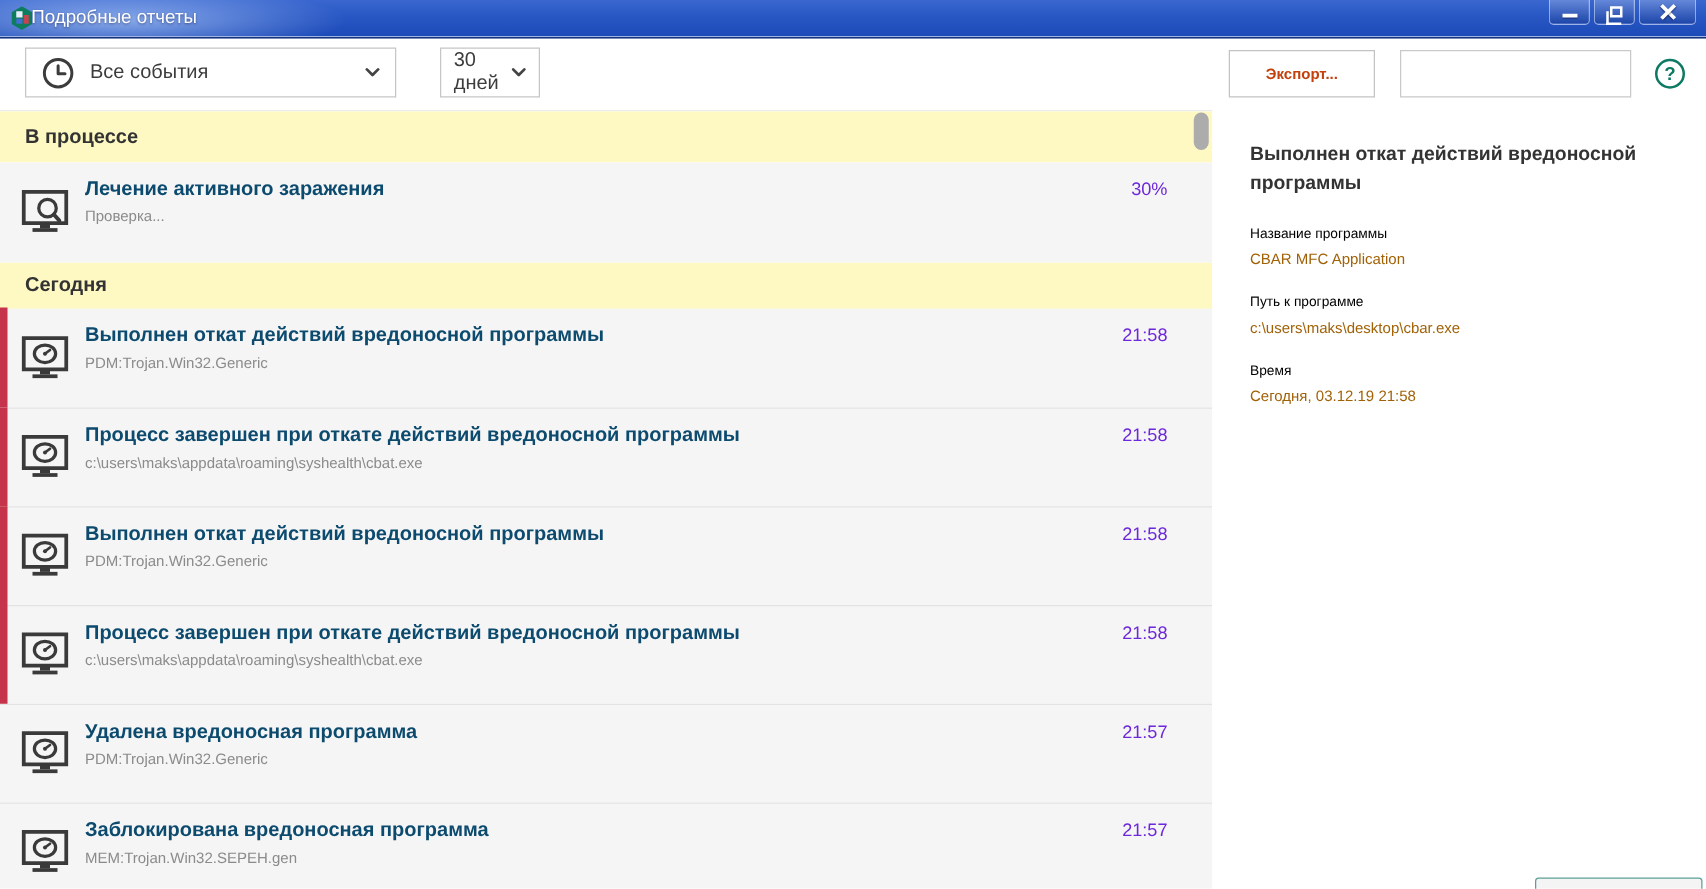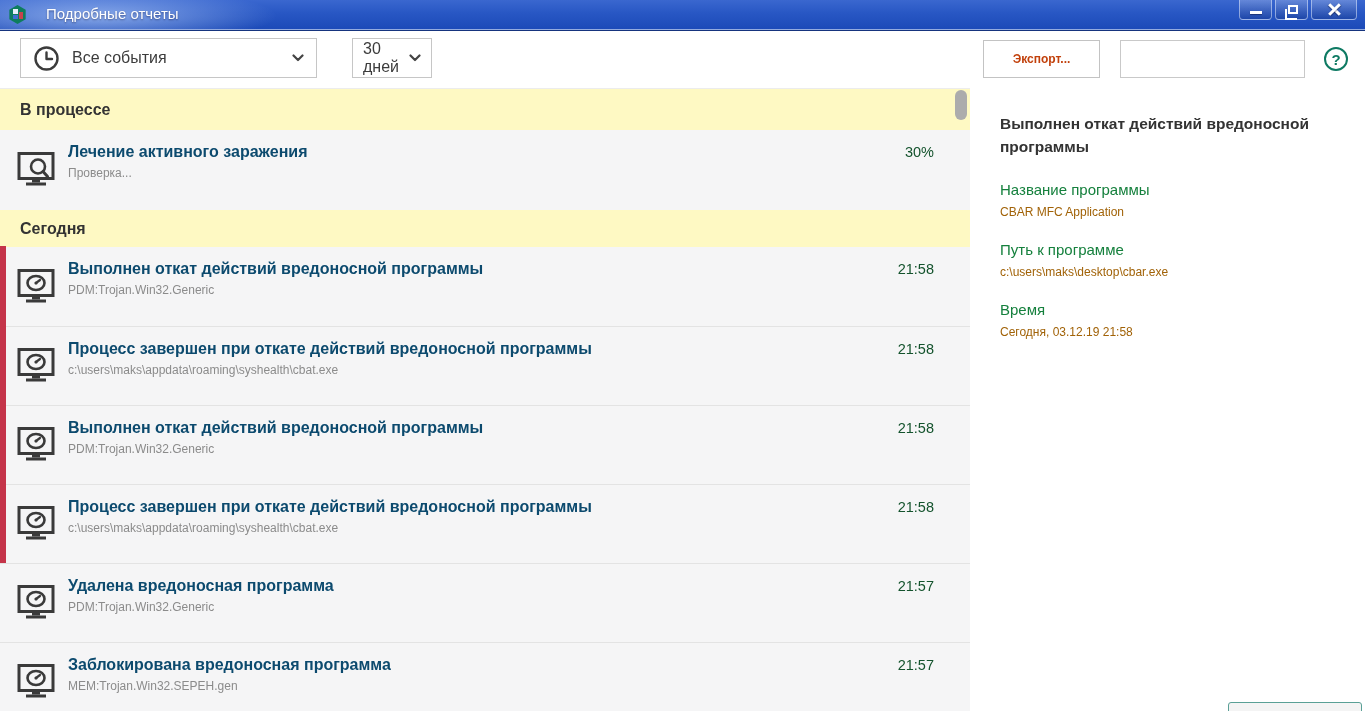--- a/index.html
+++ b/index.html
@@ -13,21 +13,21 @@
   .titlebar::before { content:''; position:absolute; inset:0;
     background:radial-gradient(ellipse 260px 40px at 95px 16px, rgba(190,215,255,.65), rgba(190,215,255,0) 70%); }
   .titlebar-edge { position:absolute; left:0; top:29px; width:100%; height:2px;
     background:linear-gradient(180deg,#93abdf 0 50%,#16347e 50% 100%); }
   .app-icon { position:absolute; left:8px; top:5px; width:19px; height:19px;
     background:#0e7d5e; clip-path:polygon(50% 0,93% 25%,93% 75%,50% 100%,7% 75%,7% 25%); }
   .app-icon i { position:absolute; display:block; }
   .app-icon .p1 { left:5px; top:4px; width:5px; height:5px; background:#e6eefb; }
   .app-icon .p2 { left:5px; top:10px; width:5px; height:4px; background:#3f6fd0; }
   .app-icon .p3 { left:11px; top:7px; width:4px; height:7px; background:#c6434f; }
-  .win-title { position:absolute; left:46px; top:5px; color:#fff; font-size:15px;
+  .win-title { position:absolute; left:25px; top:5px; color:#fff; font-size:15px;
     text-shadow:0 1px 2px rgba(0,0,40,.45); }
   .win-controls { position:absolute; top:0; right:8px; display:flex; gap:3px; }
   .win-btn { height:20px; border:1px solid rgba(220,232,255,.55); border-top:none;
     border-radius:0 0 4px 4px; background:linear-gradient(180deg,rgba(255,255,255,.22),rgba(10,30,90,.22));
     display:flex; align-items:center; justify-content:center; cursor:pointer; position:relative; }
   .win-btn.min,.win-btn.max { width:33px; }
   .win-btn.close { width:46px; }
   .glyph-min { width:12px; height:3px; background:#fff; margin-top:6px; box-shadow:0 1px 1px rgba(0,0,30,.4); }
   .glyph-max { width:10px; height:9px; border:2px solid #fff; background:transparent; position:relative; margin-left:3px; }
   .glyph-max::before { content:''; position:absolute; left:-5px; top:2px; width:10px; height:9px;
@@ -65,30 +65,30 @@
   .sec-header.today { height:37px; }
   .row { position:relative; height:79px; background:#f5f5f6; cursor:pointer; }
   .row.first { height:80px; }
   .items .row + .row { border-top:1px solid #e3e3e3; }
   .row.critical::before { content:''; position:absolute; left:0; top:-1px; bottom:0; width:6px;
     background:#c5344a; z-index:2; }
   .row-icon { position:absolute; left:16px; top:50%; transform:translateY(-50%); width:40px; height:38px; }
   .row-text { margin-left:68px; padding-top:13px; }
   .row-title { font-size:16px; font-weight:700; color:#0c4a6e; }
   .row-sub { font-size:12px; color:#8b8b8b; margin-top:5px; }
-  .row-meta { position:absolute; right:36px; top:14px; font-size:14.5px; color:#14532d; }
+  .row-meta { position:absolute; right:36px; top:14px; font-size:14.5px; color:#6d28d9; }
   .scroll-thumb { position:absolute; right:3px; top:1px; width:12px; height:30px;
     background:#acacac; border-radius:6px; cursor:pointer; z-index:3; }
 
   
   .details { position:absolute; left:970px; top:88px; right:0; bottom:0; background:#fff;
     padding:25px 30px 0 30px; }
   .det-title { width:335px; font-size:15.5px; font-weight:700; color:#333; line-height:1.48; }
   .det-field { margin-top:22px; }
-  .det-label { font-size:15px; color:#15803d; }
+  .det-label { font-size:11px; color:#000000; }
   .det-value { font-size:12px; color:#a16207; margin-top:7px; }
 
   .cut-button { position:absolute; left:1228px; top:702px; width:134px; height:22px;
     border:1px solid #5aa096; border-radius:3px; background:#f4f4f4; cursor:pointer; }
 
   svg { display:block; }
 </style>
 </head>
 <body>
 

